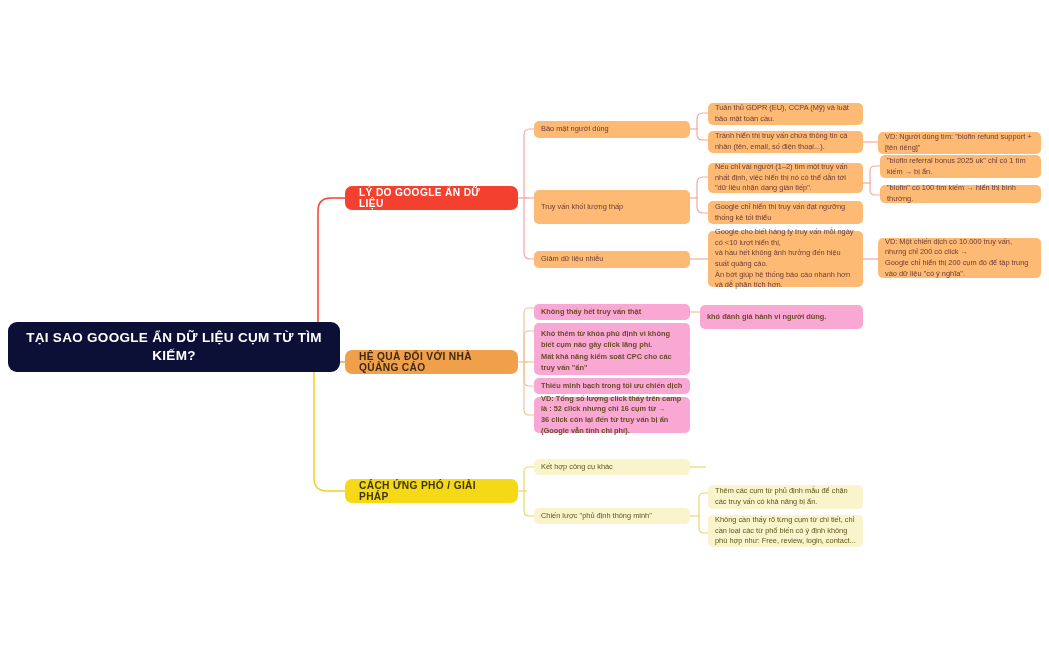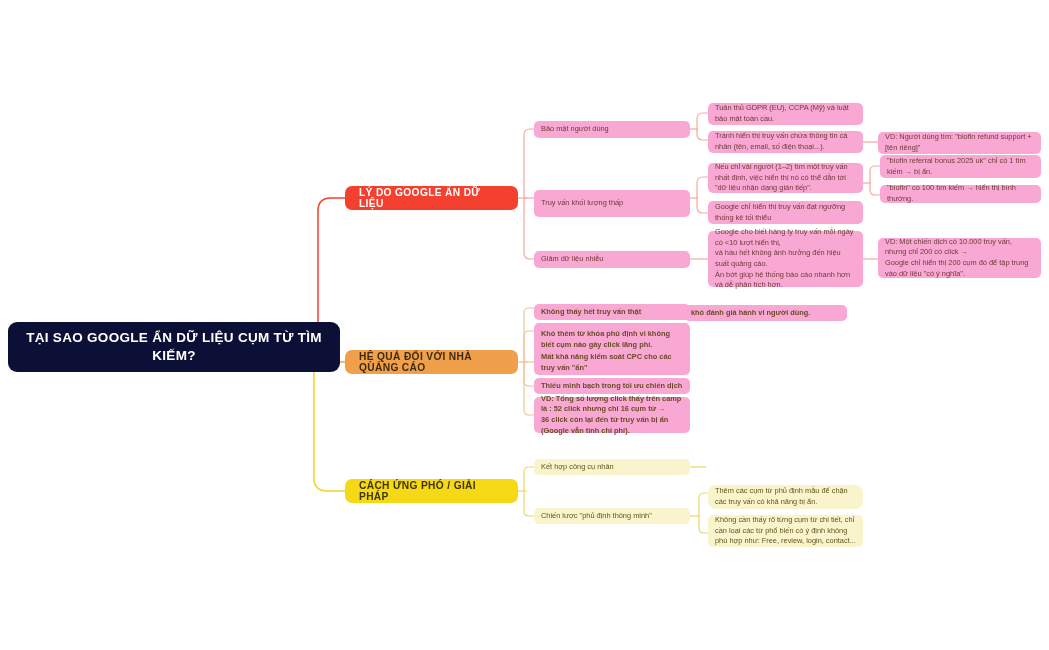--- a/index.html
+++ b/index.html
@@ -64,21 +64,21 @@
   
   .card {
     border-radius: 5px;
     font-size: 7.4px;
     line-height: 1.45;
     padding: 4px 7px;
     display: flex;
     align-items: center;
     box-sizing: border-box;
   }
-  .card.pink   { background: #f9a8d4; color: #6d3a36; }
+  .card.pink   { background: #fdba74; color: #6d3a36; }
   .card.peach  { background: #f9a8d4; color: #6b4a28; font-weight: bold; }
   .card.cream  { background: #faf4cd; color: #5e5518; }
 
   .card .txt { display: block; width: 100%; white-space: pre-line; }
 </style>
 </head>
 <body>
 
 <div id="canvas">
 
@@ -141,21 +141,21 @@
   <div class="node card pink" style="left:708px; top:103px; width:155px; height:22px;">
     <span class="txt">Tuân thủ GDPR (EU), CCPA (Mỹ) và luật bảo mật toàn cầu.</span>
   </div>
   <div class="node card pink" style="left:708px; top:131px; width:155px; height:22px;">
     <span class="txt">Tránh hiển thị truy vấn chứa thông tin cá nhân (tên, email, số điện thoại...).</span>
   </div>
   <div class="node card pink" style="left:878px; top:132px; width:163px; height:22px;">
     <span class="txt">VD: Người dùng tìm: "biofin refund support + [tên riêng]"</span>
   </div>
 
-  <div class="node card pink" style="left:534px; top:190px; width:156px; height:27px;">
+  <div class="node card pink" style="left:534px; top:190px; width:156px; height:34px;">
     <span class="txt">Truy vấn khối lượng thấp</span>
   </div>
   <div class="node card pink" style="left:708px; top:163px; width:155px; height:30px;">
     <span class="txt">Nếu chỉ vài người (1–2) tìm một truy vấn nhất định, việc hiển thị nó có thể dẫn tới "dữ liệu nhận dạng gián tiếp".</span>
   </div>
   <div class="node card pink" style="left:708px; top:201px; width:155px; height:23px;">
     <span class="txt">Google chỉ hiển thị truy vấn đạt ngưỡng thống kê tối thiểu</span>
   </div>
   <div class="node card pink" style="left:880px; top:155px; width:161px; height:23px;">
     <span class="txt">"biofin referral bonus 2025 uk" chỉ có 1 tìm kiếm → bị ẩn.</span>
@@ -177,21 +177,21 @@
 Google chỉ hiển thị 200 cụm đó để tập trung vào dữ liệu "có ý nghĩa".</span>
   </div>
 
   <div class="node branch b2" style="left:345px; top:350px; width:173px; height:24px;">
     <span>HỆ QUẢ ĐỐI VỚI NHÀ QUẢNG CÁO</span>
   </div>
 
   <div class="node card peach" style="left:534px; top:304px; width:156px; height:16px;">
     <span class="txt">Không thấy hết truy vấn thật</span>
   </div>
-  <div class="node card peach" style="left:684px; top:305px; width:163px; height:16px;">
+  <div class="node card peach" style="left:700px; top:305px; width:163px; height:24px;">
     <span class="txt">khó đánh giá hành vi người dùng.</span>
   </div>
 
   <div class="node card peach" style="left:534px; top:323px; width:156px; height:34px;">
     <span class="txt">Khó thêm từ khóa phủ định vì không biết cụm nào gây click lãng phí.</span>
   </div>
   <div class="node card peach" style="left:534px; top:351px; width:156px; height:24px;">
     <span class="txt">Mất khả năng kiểm soát CPC cho các truy vấn "ẩn"</span>
   </div>
   <div class="node card peach" style="left:534px; top:378px; width:156px; height:16px;">
@@ -200,26 +200,26 @@
   <div class="node card peach" style="left:534px; top:397px; width:156px; height:36px;">
     <span class="txt">VD: Tổng số lượng click thấy trên camp là : 52 click nhưng chỉ 16 cụm từ →
 36 click còn lại đến từ truy vấn bị ẩn (Google vẫn tính chi phí).</span>
   </div>
 
   <div class="node branch b3" style="left:345px; top:479px; width:173px; height:24px;">
     <span>CÁCH ỨNG PHÓ / GIẢI PHÁP</span>
   </div>
 
   <div class="node card cream" style="left:534px; top:459px; width:156px; height:16px;">
-    <span class="txt">Kết hợp công cụ nhân</span>
+    <span class="txt">Kết hợp công cụ khác</span>
   </div>
 
   <div class="node card cream" style="left:534px; top:508px; width:156px; height:16px;">
     <span class="txt">Chiến lược "phủ định thông minh"</span>
   </div>
-  <div class="node card cream" style="left:708px; top:485px; width:155px; height:24px;border-radius:8px;">
+  <div class="node card cream" style="left:708px; top:485px; width:155px; height:24px;">
     <span class="txt">Thêm các cụm từ phủ định mẫu để chặn các truy vấn có khả năng bị ẩn.</span>
   </div>
   <div class="node card cream" style="left:708px; top:515px; width:155px; height:32px;">
     <span class="txt">Không cần thấy rõ từng cụm từ chi tiết, chỉ cần loại các từ phổ biến có ý định không phù hợp như: Free, review, login, contact...</span>
   </div>
 
 </div>
 
 </body></html>

